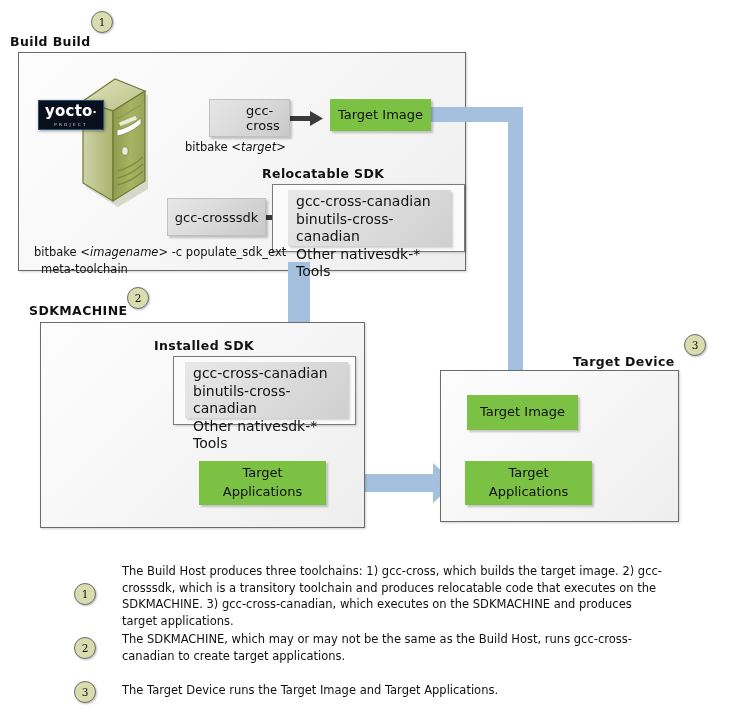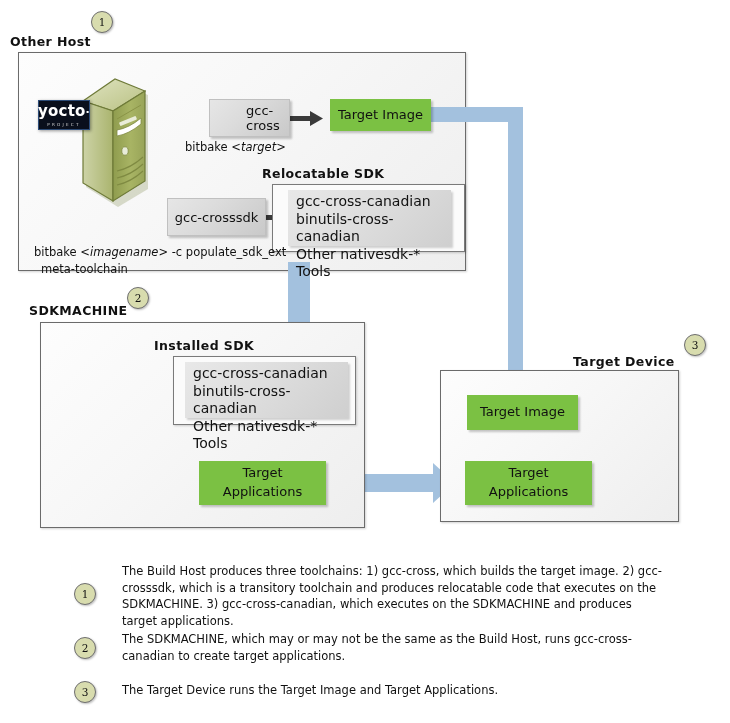--- a/index.html
+++ b/index.html
@@ -95,21 +95,21 @@
   .legend-item{position:absolute;}
   .legend-text{
     position:absolute;font-size:11.5px;line-height:16.5px;color:#111;
   }
 
   svg.overlay{position:absolute;left:0;top:0;width:730px;height:723px;pointer-events:none;}
 </style>
 </head>
 <body>
 
-<div class="sec-title" style="left:10px;top:34px;">Other Host</div>
+<div class="sec-title" style="left:10px;top:34px;">Build Build</div>
 <div class="badge" style="left:91px;top:11px;">1</div>
 
 <div class="container-box" style="left:18px;top:52px;width:448px;height:219px;"></div>
 
 <svg class="overlay" style="width:730px;height:723px;">
   <defs>
     <linearGradient id="srvFront" x1="0" y1="0" x2="1" y2="0">
       <stop offset="0%" stop-color="#8f9c4e"></stop>
       <stop offset="55%" stop-color="#a8b464"></stop>
       <stop offset="100%" stop-color="#98a458"></stop>
@@ -185,21 +185,21 @@
           <rect x="39" y="50" width="5" height="3.4" rx="1"></rect>
         <rect x="21" y="56" width="5" height="3.4" rx="1"></rect>
           <rect x="30" y="56" width="5" height="3.4" rx="1"></rect>
           <rect x="39" y="56" width="5" height="3.4" rx="1"></rect>
       </g>
       <circle cx="33" cy="70" r="2.2" fill="#707070"></circle>
     </g>
   </g>
 </svg>
 
-<div class="yocto" style="left:38px;top:100px;width:52px;height:30px;">
+<div class="yocto" style="left:38px;top:100px;width:66px;height:30px;">
   <span class="w"><span>yocto</span><span style="font-size:11px;">·</span></span>
   <span class="s">PROJECT</span>
 </div>
 
 <div class="grey-box" style="left:209px;top:99px;width:81px;height:38px;padding-left:36px;">gcc-cross</div>
 
 <div class="green-box" style="left:323px;top:99px;width:101px;height:32px;">Target Image</div>
 
 <div class="cap" style="left:185px;top:140px;">bitbake <i>&lt;target&gt;</i></div>
 

